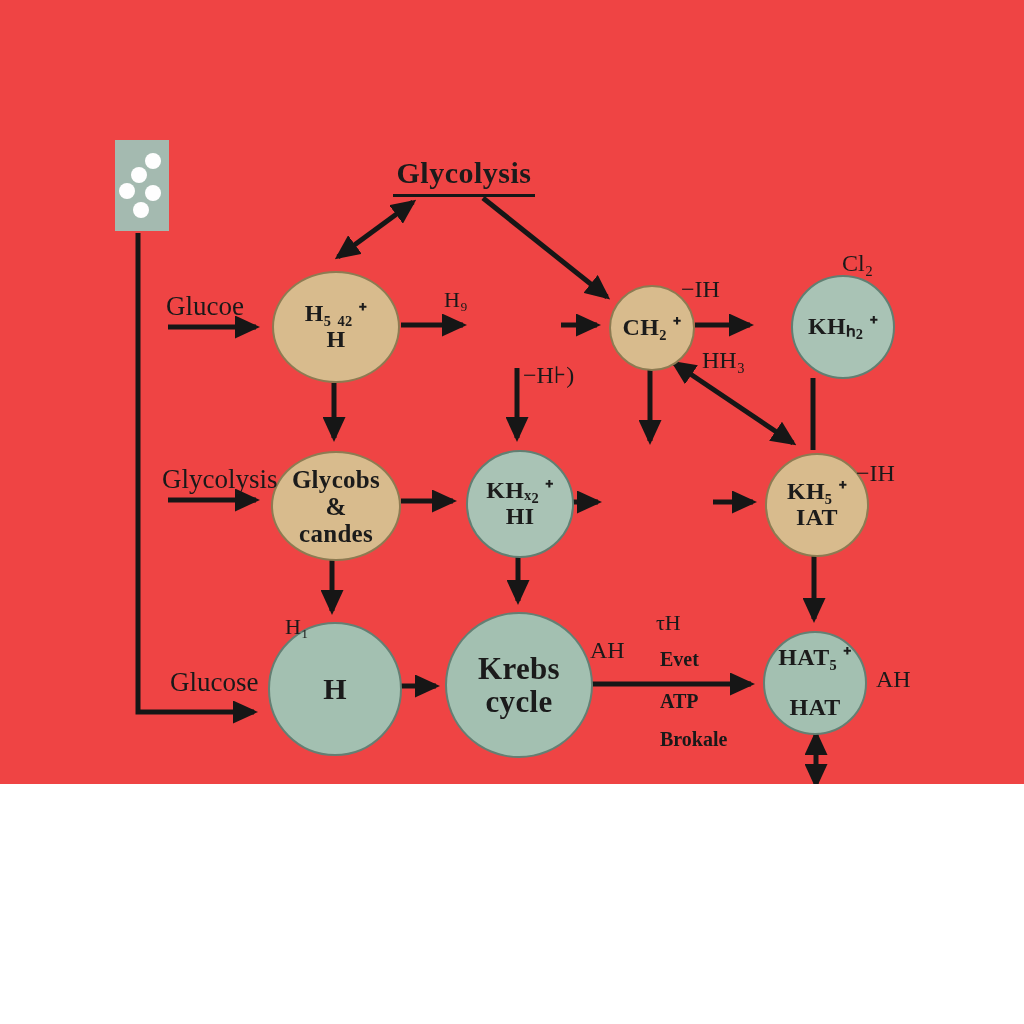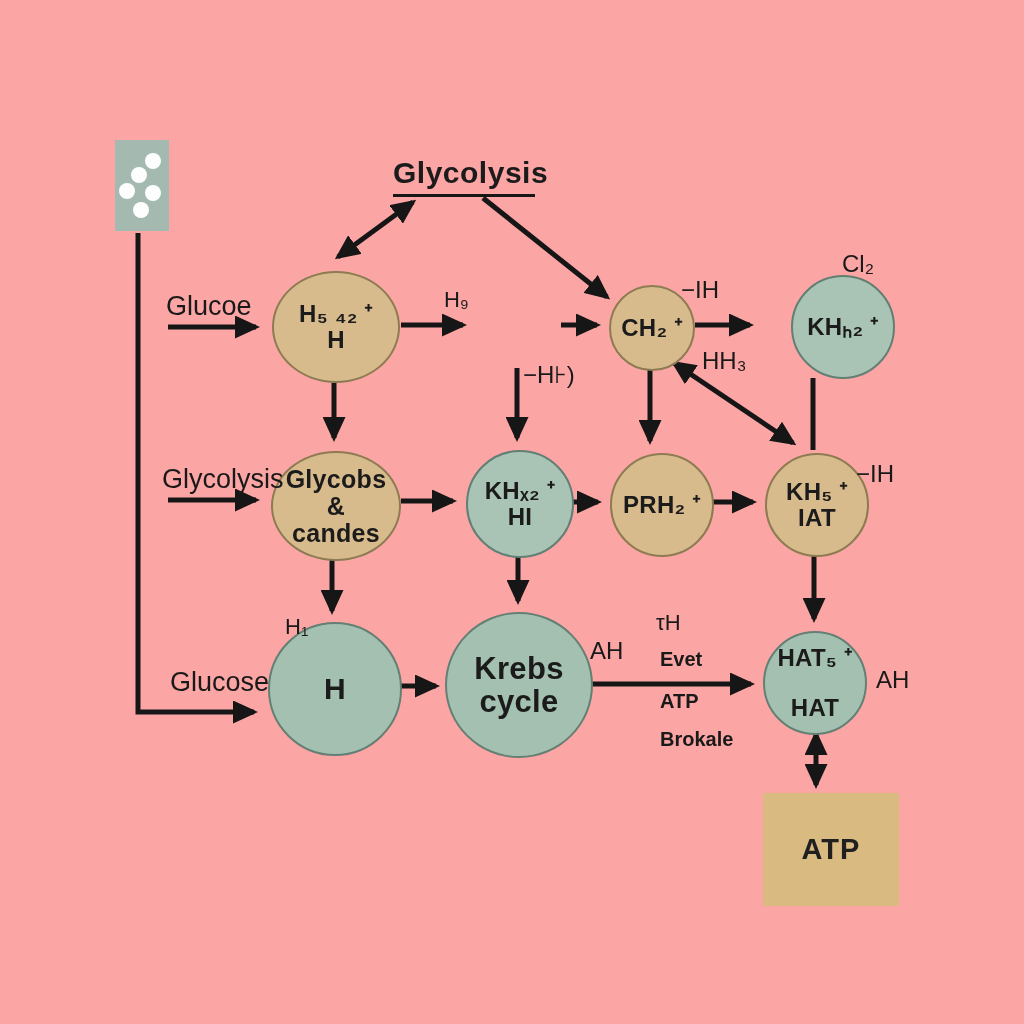--- a/index.html
+++ b/index.html
@@ -1,19 +1,19 @@
 <!DOCTYPE html>
 <html><head>
 <meta charset="utf-8">
 <style>
   html,body{margin:0;padding:0;background:#ffffff;}
   .canvas{
-    position:relative;width:1024px;height:1024px;
-    background:#fca5a5;overflow:hidden;
-    font-family:Liberation Sans, sans-serif;
+    position:relative;width:1024px;height:784px;
+    background:#ef4444;overflow:hidden;
+    font-family:Liberation Serif, serif;
     color:#1b1b1b;
   }
   svg.wires{position:absolute;left:0;top:0;width:1024px;height:1024px;}
 
   
   .node{
     position:absolute;display:flex;flex-direction:column;
     align-items:center;justify-content:center;text-align:center;
     border-radius:50%;line-height:1.08;font-weight:600;
     letter-spacing:0.3px;
@@ -112,23 +112,20 @@
 
   <div class="node tan" style="left:271px;top:451px;width:126px;height:106px;font-size:25px;">
     <span class="l">Glycobs</span>
     <span class="l">&amp;</span>
     <span class="l">candes</span>
   </div>
   <div class="node teal" style="left:466px;top:450px;width:104px;height:104px;font-size:24px;">
     <span class="l">KHₓ₂ ⁺</span>
     <span class="l">HI</span>
   </div>
-  <div class="node tan" style="left:610px;top:453px;width:100px;height:100px;font-size:24px;">
-    <span class="l">PRH₂ ⁺</span>
-  </div>
   <div class="node tan" style="left:765px;top:453px;width:100px;height:100px;font-size:24px;text-align:right;">
     <span class="l">KH₅ ⁺</span>
     <span class="l">IAT</span>
   </div>
 
   <div class="node teal2" style="left:268px;top:622px;width:130px;height:130px;font-size:30px;">
     <span class="l">H</span>
   </div>
   <div class="node teal2" style="left:445px;top:612px;width:144px;height:142px;font-size:31px;font-weight:700;">
     <span class="l">Krebs</span>

